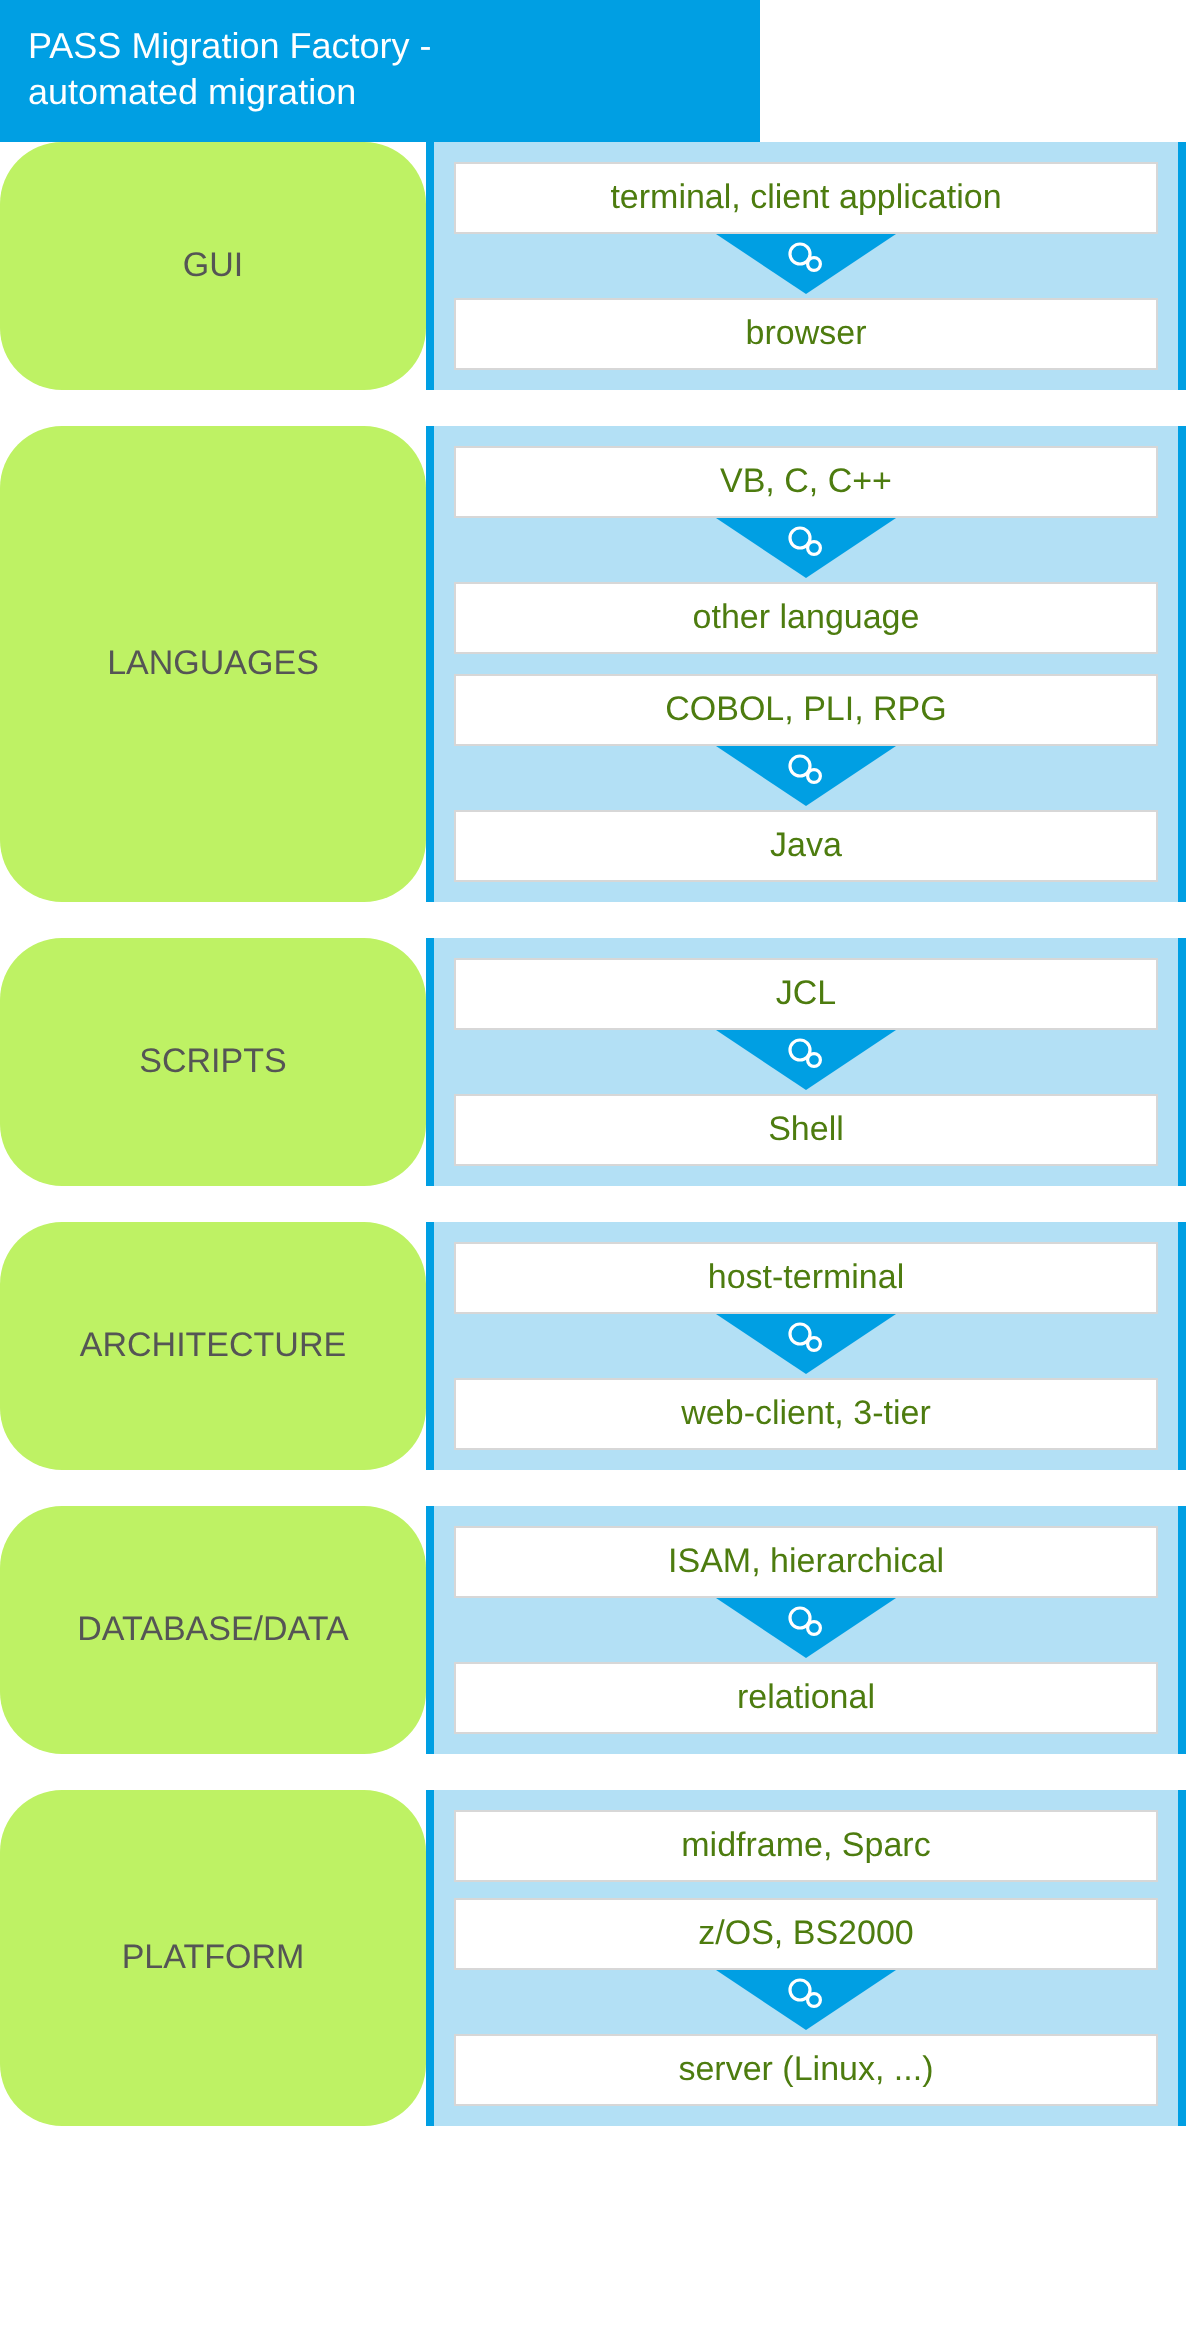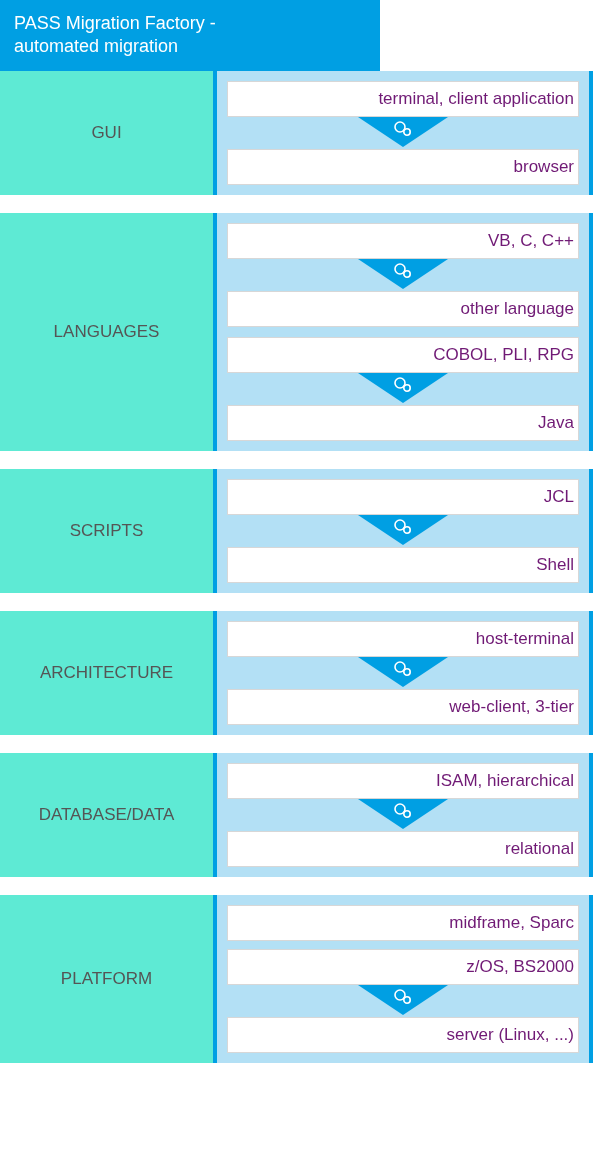--- a/index.html
+++ b/index.html
@@ -16,42 +16,43 @@
     padding: 12px 14px 12px 14px;
     font-size: 18px;
     line-height: 1.3;
   }
   .section {
     display: flex;
     margin-bottom: 18px;
   }
   .label-col {
     width: 213px;
-    background: #5eead4;
+    background: #bef264;
     display: flex;
     align-items: center;
     justify-content: center;
     font-size: 17px;
     color: #555;
+    border-radius: 31px;
   }
   .content-col {
     width: 380px;
     background: #009fe3;
     padding: 0 4px;
   }
   .content-inner {
     background: #b3e0f5;
     padding: 10px 10px;
   }
   .box {
     background: #fff;
     border: 1px solid #d7d7d7;
-    text-align: right;
+    text-align: center;
     font-size: 17px;
-    color: #701a75;
+    color: #4d7c0f;
     padding: 7px 4px;
   }
   .arrow-wrap {
     position: relative;
     height: 32px;
     display: flex;
     justify-content: center;
     align-items: flex-start;
   }
   .arrow-wrap svg {

